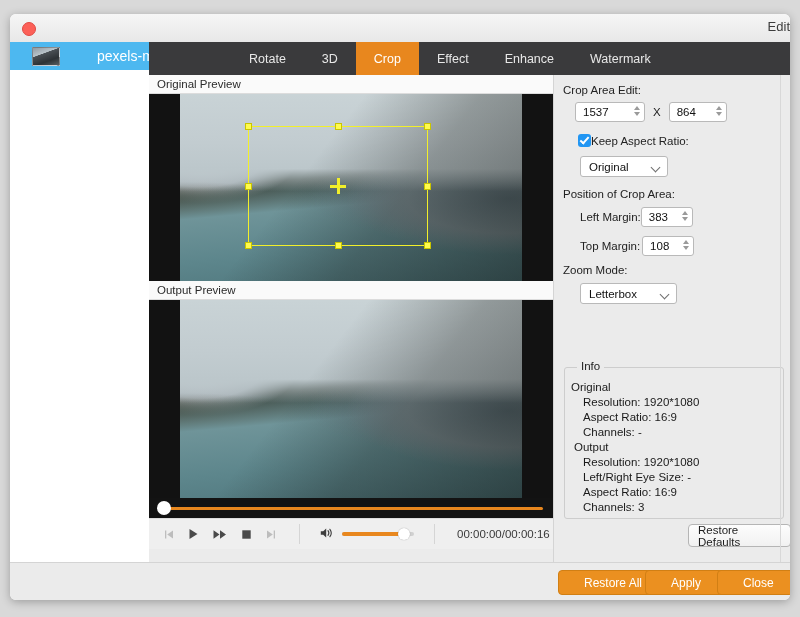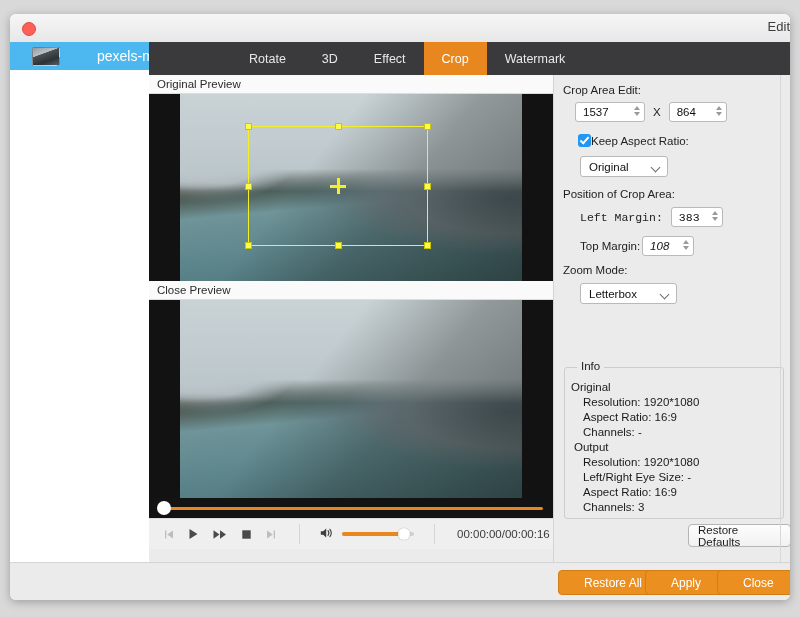--- a/index.html
+++ b/index.html
@@ -369,22 +369,23 @@
           <div class="file-name">pexels-ma...</div>
         </div>
       </div>
 
       <div class="content">
 
         <div class="tabbar">
           <div class="spacer"></div>
           <div class="tab">Rotate</div>
           <div class="tab">3D</div>
+          <div class="tab active">Crop</div>
           <div class="tab">Effect</div>
-          <div class="tab active">Crop</div>
+          <div class="tab">Enhance</div>
           <div class="tab">Watermark</div>
         </div>
 
         <div class="panel-area">
 
           <div class="previews">
 
             <div class="section-label">Original Preview</div>
 
             <div class="video-box" style="height:187px;">
@@ -395,21 +396,21 @@
                 <div class="handle h-tr"></div>
                 <div class="handle h-ml"></div>
                 <div class="handle h-mr"></div>
                 <div class="handle h-bl"></div>
                 <div class="handle h-bm"></div>
                 <div class="handle h-br"></div>
                 <div class="crosshair"></div>
               </div>
             </div>
 
-            <div class="section-label">Close Preview</div>
+            <div class="section-label">Output Preview</div>
 
             <div class="video-box" style="height:198px;">
               <div class="scene"></div>
             </div>
 
             <div class="timeline">
               <div class="tl-track"></div>
               <div class="tl-knob"></div>
             </div>
 
@@ -490,34 +491,34 @@
               <div class="lbl">Keep Aspect Ratio:</div>
             </div>
 
             <div class="select" style="position:absolute;left:26px;top:81px;width:88px;">
               <span>Original</span>
               <span class="chev"></span>
             </div>
 
             <div class="lbl" style="position:absolute;left:9px;top:113px;">Position of Crop Area:</div>
 
-            <div class="row" style="position:absolute;left:26px;top:132px;gap:8px;font-family:Liberation Mono, monospace;">
+            <div class="row" style="position:absolute;left:26px;top:132px;gap:0;">
               <div class="lbl">Left Margin:</div>
               <div class="spin" style="width:52px;">
                 <span>383</span>
                 <span class="arrows">
                     <i class="up"></i>
                     <i class="down"></i>
                   </span>
               </div>
             </div>
 
             <div class="row" style="position:absolute;left:26px;top:161px;gap:2px;">
               <div class="lbl">Top Margin:</div>
-              <div class="spin" style="width:52px;font-style:italic;">
+              <div class="spin" style="width:52px;">
                 <span>108</span>
                 <span class="arrows">
                     <i class="up"></i>
                     <i class="down"></i>
                   </span>
               </div>
             </div>
 
             <div class="lbl" style="position:absolute;left:9px;top:189px;">Zoom Mode:</div>
 

